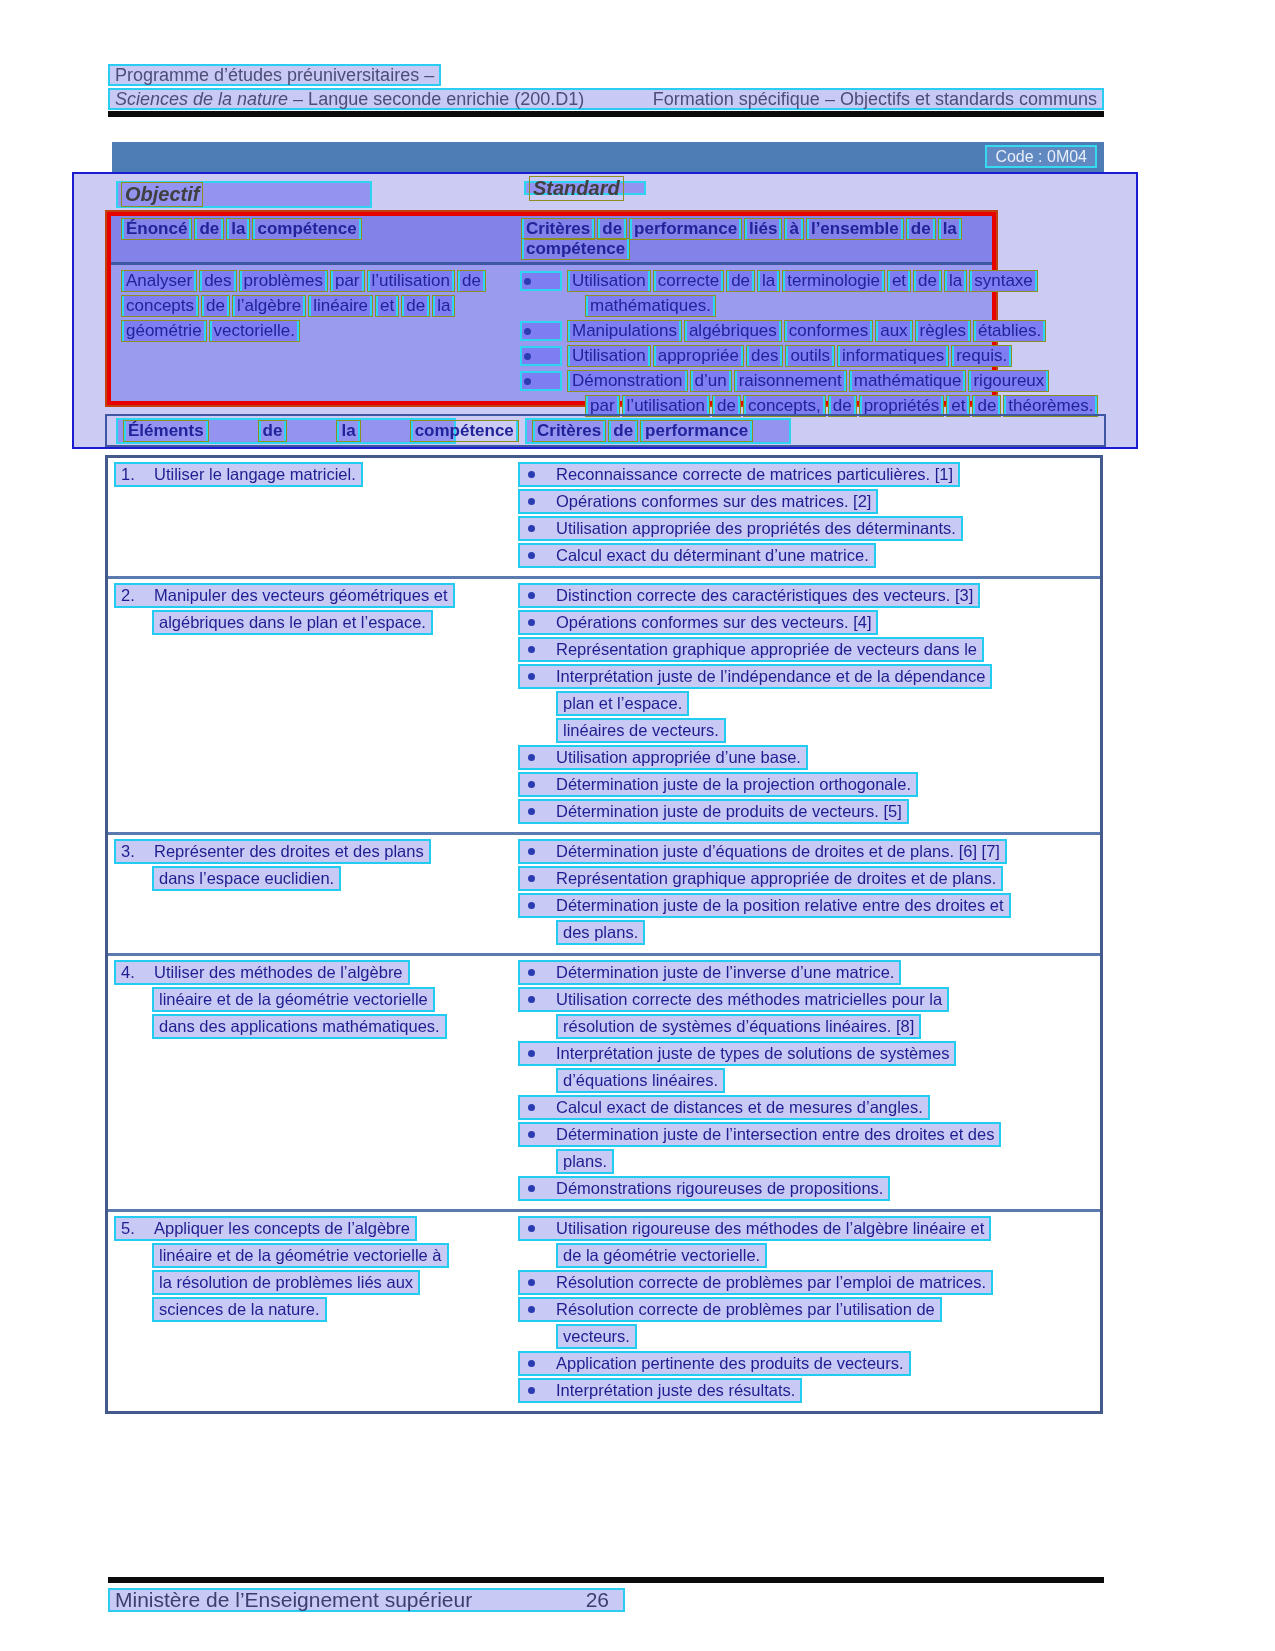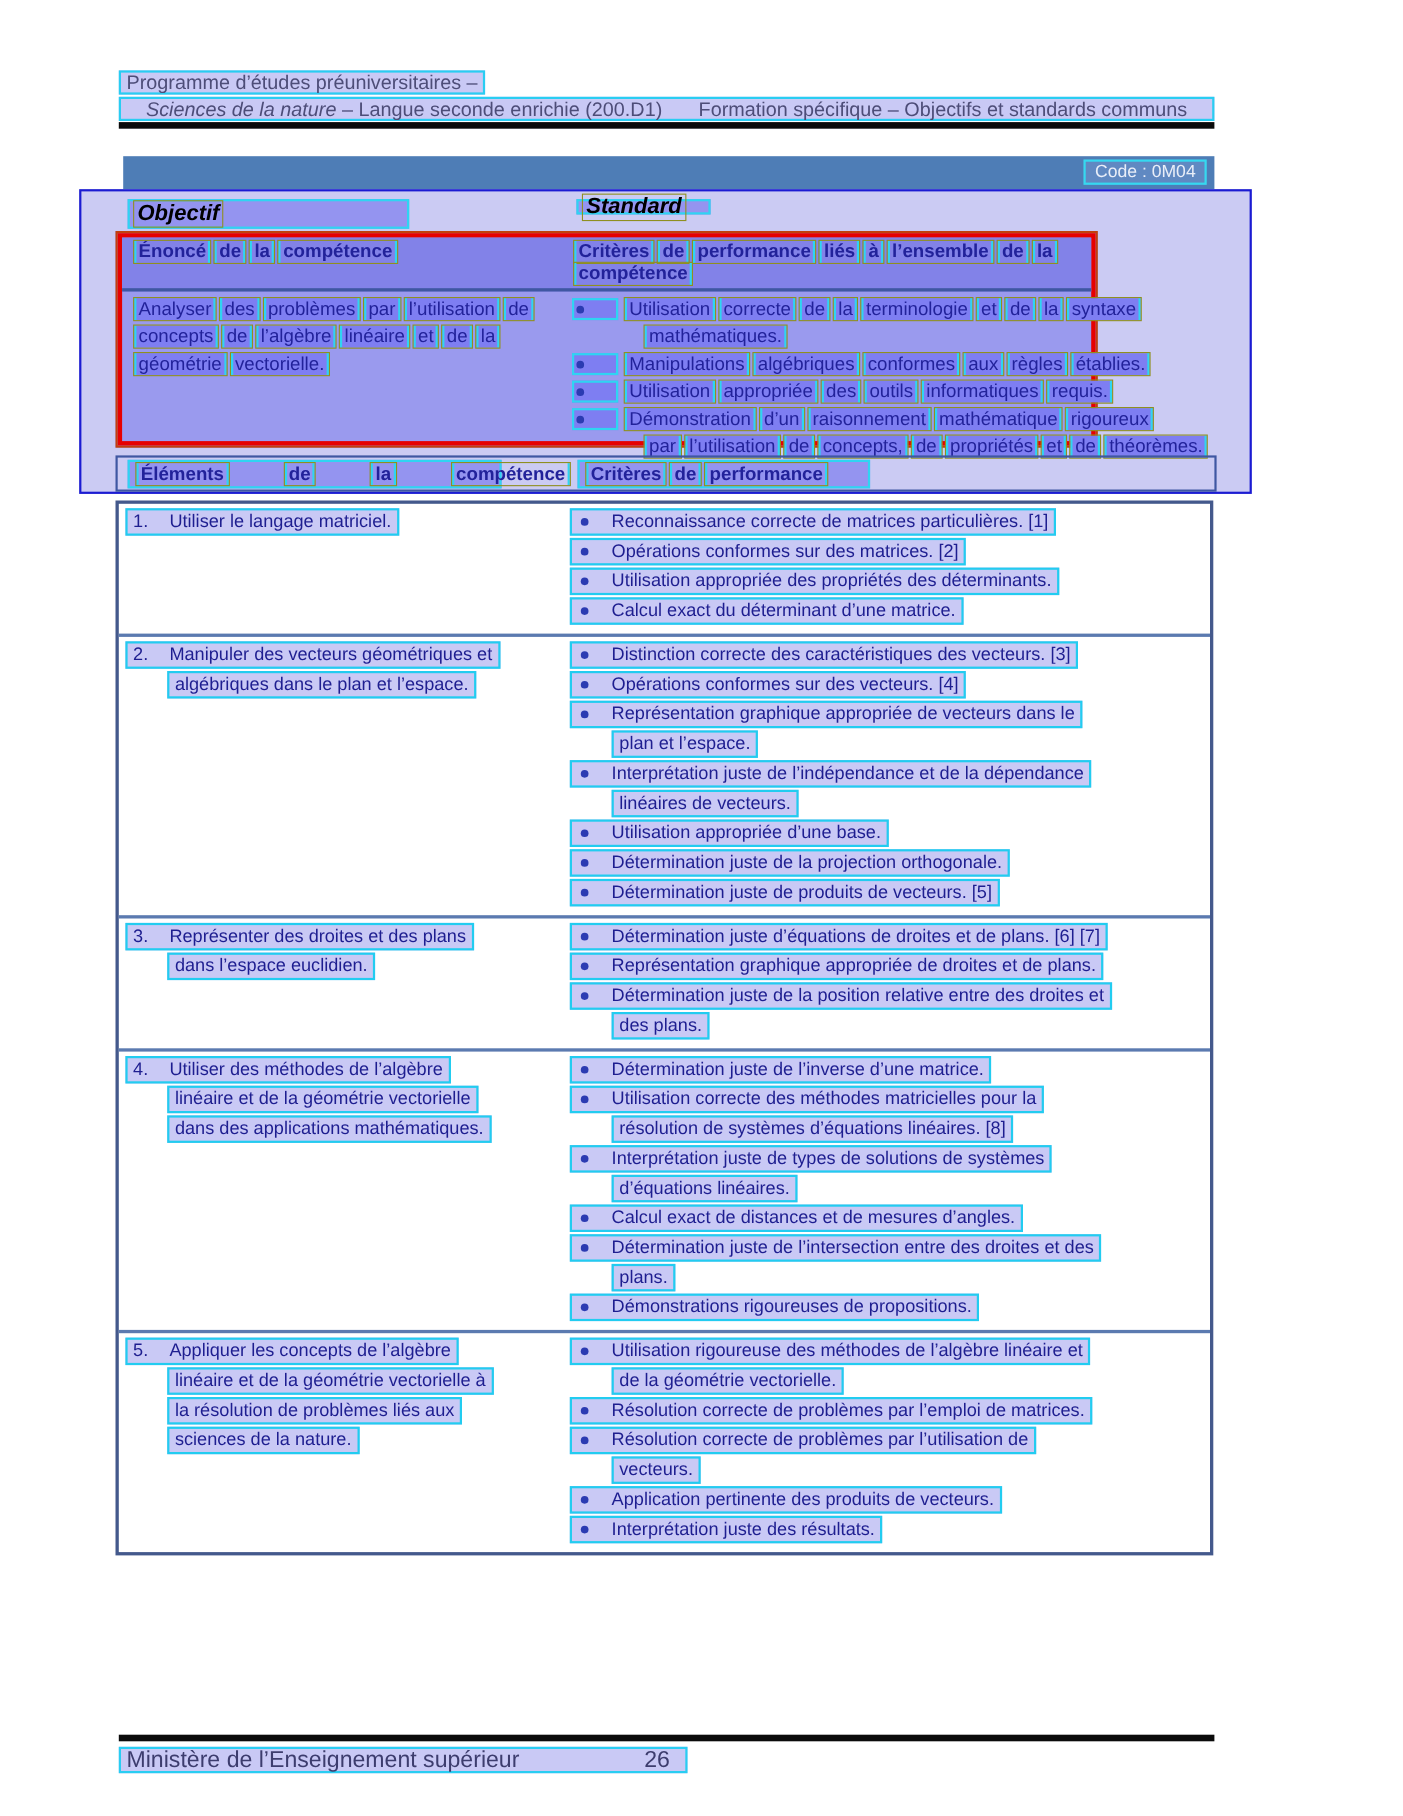--- a/index.html
+++ b/index.html
@@ -2,37 +2,37 @@
 <html><head>
 <meta charset="utf-8">
 <style>
   * { margin:0; padding:0; box-sizing:border-box; }
   body { background:#ffffff; font-family:"Liberation Sans", sans-serif; }
   .page { position:relative; width:1275px; height:1651px; background:#ffffff; overflow:hidden; }
 
   
   .doc-header { position:absolute; left:108px; top:64px; width:996px; font-size:18px; color:#4d4d78; }
   .hl { background:#c9c9f5; border:2px solid #29cdf2; padding:0 5px; line-height:18px; display:inline-block; }
-  .hdr-line2 { display:flex; justify-content:center; width:100%; margin-top:2px;gap:33px; }
+  .hdr-line2 { display:flex; justify-content:space-between; width:100%; margin-top:2px;gap:33px; }
   .italic { font-style:italic; }
   .rule { position:absolute; left:108px; width:996px; height:6px; background:#0b0b0b; }
   #rule-top { top:111px; }
   #rule-bottom { top:1577px; }
 
   
   .code-bar { position:absolute; left:112px; top:142px; width:992px; height:30px; background:#4e7db6; }
   .code-badge { float:right; margin:3px 7px 0 0; background:#6089c2; border:2px solid #35d9f0; color:#e9eef8; font-size:16px; line-height:19px; padding:0 8px; }
 
   
   .outer-box { position:absolute; left:72px; top:172px; width:1066px; height:277px; background:#cbcbf3; border:2px solid #1b1bd2; }
   .obj-row { position:absolute; left:42px; top:7px; display:flex; }
   .band { background:#9494f0; border:2px solid #2fd4f2; display:inline-flex; align-items:center; padding:0 4px; }
   .obj-band { width:256px; height:27px; margin-right:152px; }
   .std-band { width:122px; height:14px; }
-  .obj-word { font-size:20px; font-weight:bold; font-style:italic; color:#000000; outline:1px solid #8f8f20; padding:0 3px; line-height:23px; }
+  .obj-word { font-size:20px; font-weight:bold; font-style:italic; color:#404040; outline:1px solid #8f8f20; padding:0 3px; line-height:23px; }
 
   
   .enonce-wrap { position:absolute; left:31px; top:36px; width:893px; height:197px; border:2px solid #c2410c; background:#9a9aee; }
   .enonce-red { width:100%; height:100%; border:4px solid #e60000; }
   .enonce-hdr { display:flex; background:#8282e8; border-bottom:3px solid #3f57a2; padding:3px 0 3px 9px; }
   .enonce-hdr .col-l { width:400px; flex:none; }
   .enonce-hdr .col-r { flex:1; }
   .hdr-words { font-weight:bold; font-size:17px; color:#16168e; }
   .enonce-body { display:flex; padding:6px 0 0 9px; }
   .enonce-body .col-l { width:400px; flex:none; }
@@ -163,22 +163,22 @@
       </div>
       <div class="el-row">
         <div class="el-left">
           <div class="lw"><span class="line-box"><span class="num">2.</span>Manipuler des vecteurs géométriques et</span></div>
           <div class="lw cont-ind"><span class="line-box">algébriques dans le plan et l’espace.</span></div>
         </div>
         <div class="el-right">
           <div class="lw"><span class="line-box"><span class="dot"></span>Distinction correcte des caractéristiques des vecteurs. [3]</span></div>
           <div class="lw"><span class="line-box"><span class="dot"></span>Opérations conformes sur des vecteurs. [4]</span></div>
           <div class="lw"><span class="line-box"><span class="dot"></span>Représentation graphique appropriée de vecteurs dans le</span></div>
+          <div class="lw"><span class="line-box"><span class="dot"></span>Interprétation juste de l’indépendance et de la dépendance</span></div>
           <div class="lw cont-ind"><span class="line-box">plan et l’espace.</span></div>
-          <div class="lw"><span class="line-box"><span class="dot"></span>Interprétation juste de l’indépendance et de la dépendance</span></div>
           <div class="lw cont-ind"><span class="line-box">linéaires de vecteurs.</span></div>
           <div class="lw"><span class="line-box"><span class="dot"></span>Utilisation appropriée d’une base.</span></div>
           <div class="lw"><span class="line-box"><span class="dot"></span>Détermination juste de la projection orthogonale.</span></div>
           <div class="lw"><span class="line-box"><span class="dot"></span>Détermination juste de produits de vecteurs. [5]</span></div>
         </div>
       </div>
       <div class="el-row">
         <div class="el-left">
           <div class="lw"><span class="line-box"><span class="num">3.</span>Représenter des droites et des plans</span></div>
           <div class="lw cont-ind"><span class="line-box">dans l’espace euclidien.</span></div>

